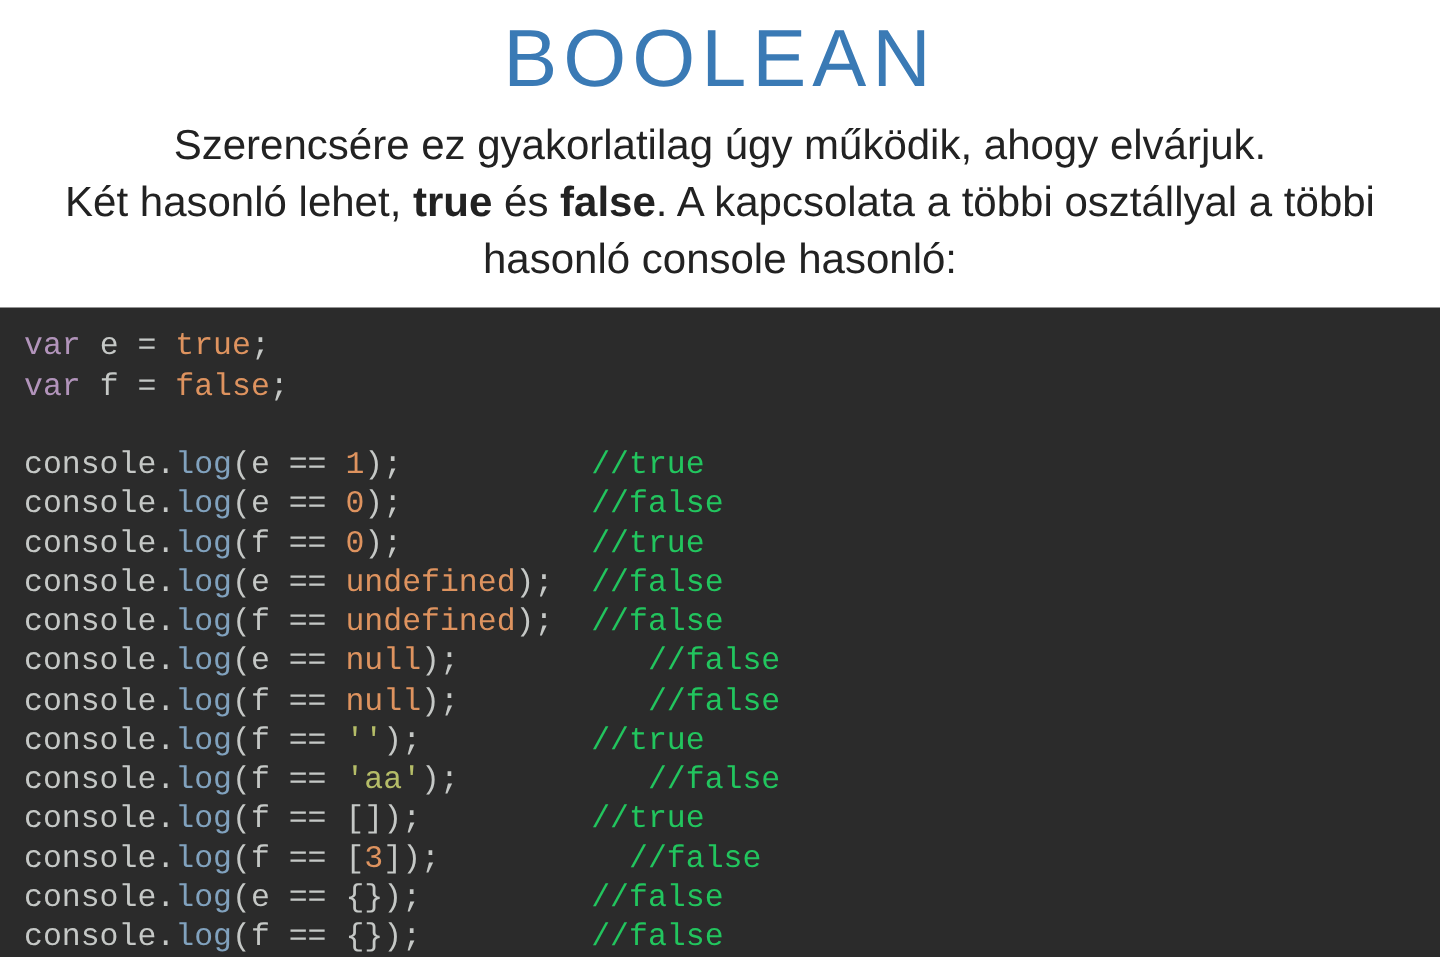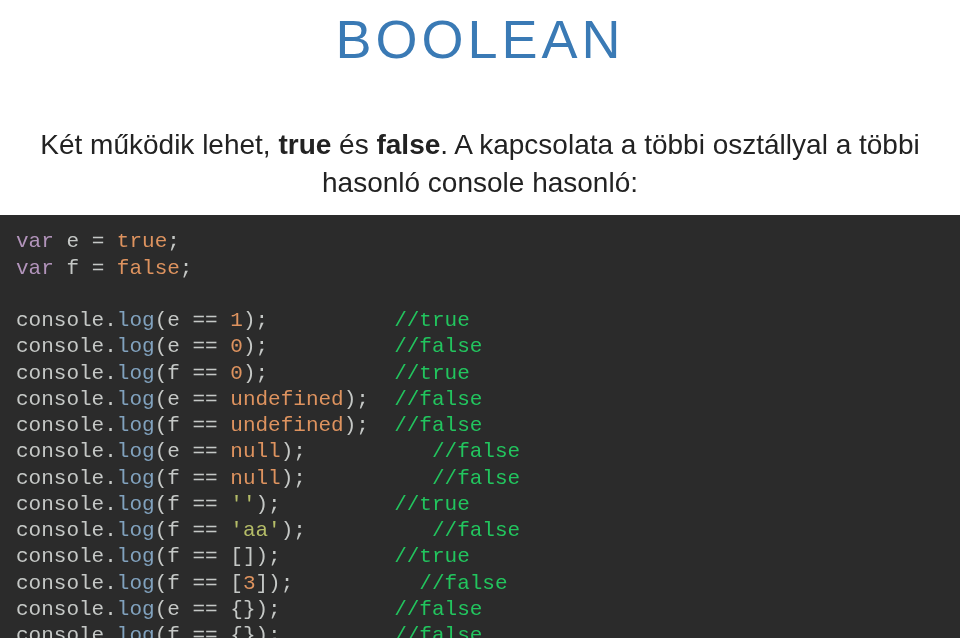--- a/index.html
+++ b/index.html
@@ -14,21 +14,21 @@
       font-family: 'Segoe UI', 'Helvetica Neue', Arial, sans-serif;
       overflow: hidden;
     }
     .heading {
       text-align: center;
       font-size: 54px;
       font-weight: 300;
       color: #3a7ab5;
       letter-spacing: 4px;
       margin-top: 8px;
-      margin-bottom: 18px;
+      margin-bottom: 8px;
       font-family: 'Segoe UI Light', 'Helvetica Neue', Arial, sans-serif;
     }
     .para {
       text-align: center;
       font-size: 28px;
       color: #222;
       line-height: 1.35;
       font-weight: 400;
       margin: 0 10px 14px 10px;
     }
@@ -52,22 +52,22 @@
     .str { color: #b5bd68; }
     .cmt { color: #22c55e; }
     .plain { color: #c5c8c6; }
   </style>
 </head>
 <body>
 
 <h1 class="heading">BOOLEAN</h1>
 
 <p class="para">
-  <br>
-  <span>Két működik lehet, </span><b>true</b><span> és </span><b>false</b><span>. A kapcsolata a többi osztállyal a többi hasonló console hasonló:</span>
+  <span>Szerencsére ez gyakorlatilag úgy működik, ahogy elvárjuk.</span><br>
+  <span>Két hasonló lehet, </span><b>true</b><span> és </span><b>false</b><span>. A kapcsolata a többi osztállyal a többi hasonló console hasonló:</span>
 </p>
 
 <pre class="code-block"><span class="kw">var</span><span class="plain"> </span><span class="plain">e</span><span class="plain"> = </span><span class="lit">true</span><span class="punc">;</span>
 <span class="kw">var</span><span class="plain"> </span><span class="plain">f</span><span class="plain"> = </span><span class="lit">false</span><span class="punc">;</span>
 
 <span class="plain">console</span><span class="punc">.</span><span class="ident">log</span><span class="punc">(</span><span class="plain">e</span><span class="plain"> == </span><span class="lit">1</span><span class="punc">)</span><span class="punc">;</span><span>          </span><span class="cmt">//true</span>
 <span class="plain">console</span><span class="punc">.</span><span class="ident">log</span><span class="punc">(</span><span class="plain">e</span><span class="plain"> == </span><span class="lit">0</span><span class="punc">)</span><span class="punc">;</span><span>          </span><span class="cmt">//false</span>
 <span class="plain">console</span><span class="punc">.</span><span class="ident">log</span><span class="punc">(</span><span class="plain">f</span><span class="plain"> == </span><span class="lit">0</span><span class="punc">)</span><span class="punc">;</span><span>          </span><span class="cmt">//true</span>
 <span class="plain">console</span><span class="punc">.</span><span class="ident">log</span><span class="punc">(</span><span class="plain">e</span><span class="plain"> == </span><span class="lit">undefined</span><span class="punc">)</span><span class="punc">;</span><span>  </span><span class="cmt">//false</span>
 <span class="plain">console</span><span class="punc">.</span><span class="ident">log</span><span class="punc">(</span><span class="plain">f</span><span class="plain"> == </span><span class="lit">undefined</span><span class="punc">)</span><span class="punc">;</span><span>  </span><span class="cmt">//false</span>

